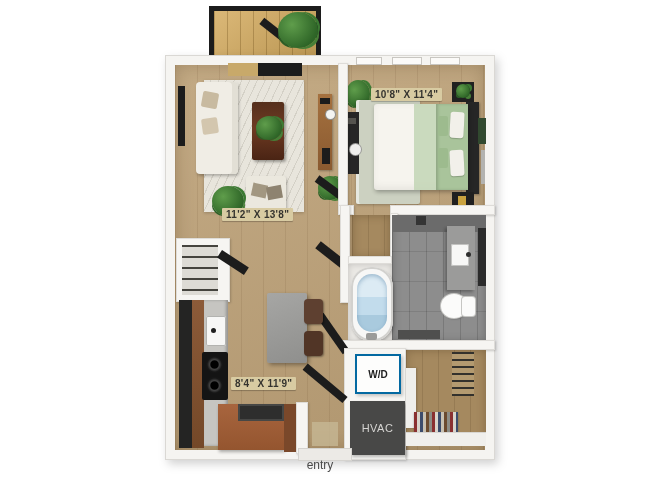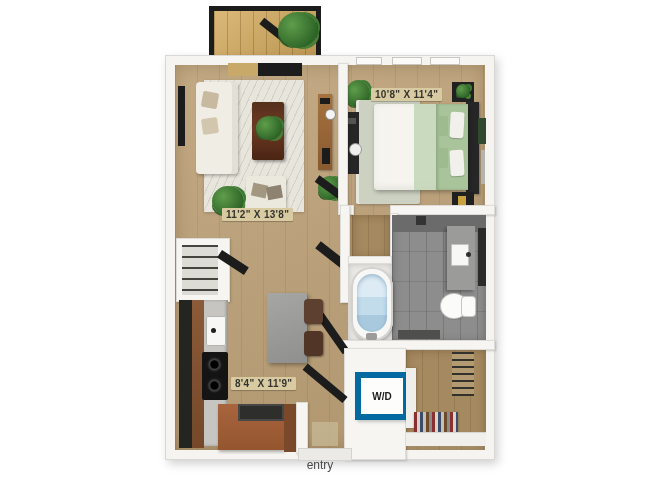--- a/index.html
+++ b/index.html
@@ -36,22 +36,22 @@
   .balcony-wood{background-color:#d5ac60;
        background-image:repeating-linear-gradient(90deg, rgba(90,60,10,.28) 0 1px, rgba(0,0,0,0) 1px 13px),
                         linear-gradient(140deg, rgba(255,255,255,.15), rgba(0,0,0,.12));}
   .shelves{background-color:#dddbd5;
        background-image:repeating-linear-gradient(180deg, #45443e 0 2px, rgba(0,0,0,0) 2px 11px);}
   .clothes{background:repeating-linear-gradient(90deg,#8a3030 0 3px,#d8d4ca 3px 6px,#3c4c6c 6px 9px,#c8c1b2 9px 12px,#6b4a2e 12px 15px,#8c8c84 15px 18px);
        box-shadow:0 1px 2px rgba(0,0,0,.3);}
   .shoes{background-color:#b39a70;
        background-image:repeating-linear-gradient(180deg,#33312c 0 2px, rgba(0,0,0,0) 2px 7px);}
   .label-entry{font-size:12px;color:#4a4a4a;text-align:center;}
-  .wd-box{background:#fdfdfc;border:6px solid #0369a1;display:flex;align-items:center;justify-content:center;
-          font-size:10px;font-weight:bold;color:#202020;box-shadow:2px 2px 3px rgba(0,0,0,.2);margin-top:18px;}
+  .wd-box{background:#fdfdfc;border:2px solid #0369a1;display:flex;align-items:center;justify-content:center;
+          font-size:10px;font-weight:bold;color:#202020;box-shadow:2px 2px 3px rgba(0,0,0,.2);}
   .hvac-box{background:#484847;display:flex;align-items:center;justify-content:center;
           font-size:11px;color:#d6d5d3;letter-spacing:.5px;box-shadow:2px 2px 3px rgba(0,0,0,.25);}
   .burner{border-radius:50%;background:radial-gradient(circle,#000 30%,#444 40%,#161616 62%);}
 </style>
 </head>
 <body>
 
 <div class="stage">
 
   <div class="abs dark" style="left:209px;top:6px;width:112px;height:54px;"></div>
@@ -150,20 +150,23 @@
   <div class="abs wall" style="left:296px;top:402px;width:12px;height:52px;"></div>
 
   <div class="abs" style="left:267px;top:293px;width:40px;height:70px;background:linear-gradient(160deg,#a6a6a4,#8f8f8d);border-radius:2px;box-shadow:2px 2px 4px rgba(0,0,0,.35);"></div>
   <div class="abs" style="left:304px;top:299px;width:19px;height:25px;background:#5e4030;border-radius:4px;box-shadow:1px 1px 2px rgba(0,0,0,.4);"></div>
   <div class="abs" style="left:304px;top:331px;width:19px;height:25px;background:#513526;border-radius:4px;box-shadow:1px 1px 2px rgba(0,0,0,.4);"></div>
 
   <div class="abs wall" style="left:344px;top:348px;width:62px;height:112px;"></div>
   <div class="abs wd-box" style="left:355px;top:354px;width:42px;height:36px;">
     <span>W/D</span>
   </div>
+  <div class="abs hvac-box" style="left:350px;top:401px;width:55px;height:54px;">
+    <span>HVAC</span>
+  </div>
 
   <div class="abs wood-dark" style="left:406px;top:350px;width:80px;height:96px;"></div>
   <div class="abs" style="left:406px;top:368px;width:10px;height:60px;background:#efeeeb;box-shadow:1px 0 2px rgba(0,0,0,.2);"></div>
   <div class="abs shoes" style="left:452px;top:352px;width:22px;height:44px;"></div>
   <div class="abs clothes" style="left:414px;top:412px;width:44px;height:20px;"></div>
   <div class="abs" style="left:406px;top:432px;width:80px;height:14px;background:#f0efec;box-shadow:inset 0 1px 0 #d8d6d2;"></div>
 
   <div class="abs" style="left:298px;top:448px;width:54px;height:13px;background:#eceae6;box-shadow:inset 0 0 0 1px #d5d3cf;"></div>
   <div class="abs dark" style="left:293px;top:396px;width:52px;height:8px;transform:rotate(40deg);transform-origin:100% 50%;"></div>
   <div class="abs" style="left:312px;top:422px;width:26px;height:24px;background:#c6b794;opacity:.8;"></div>

